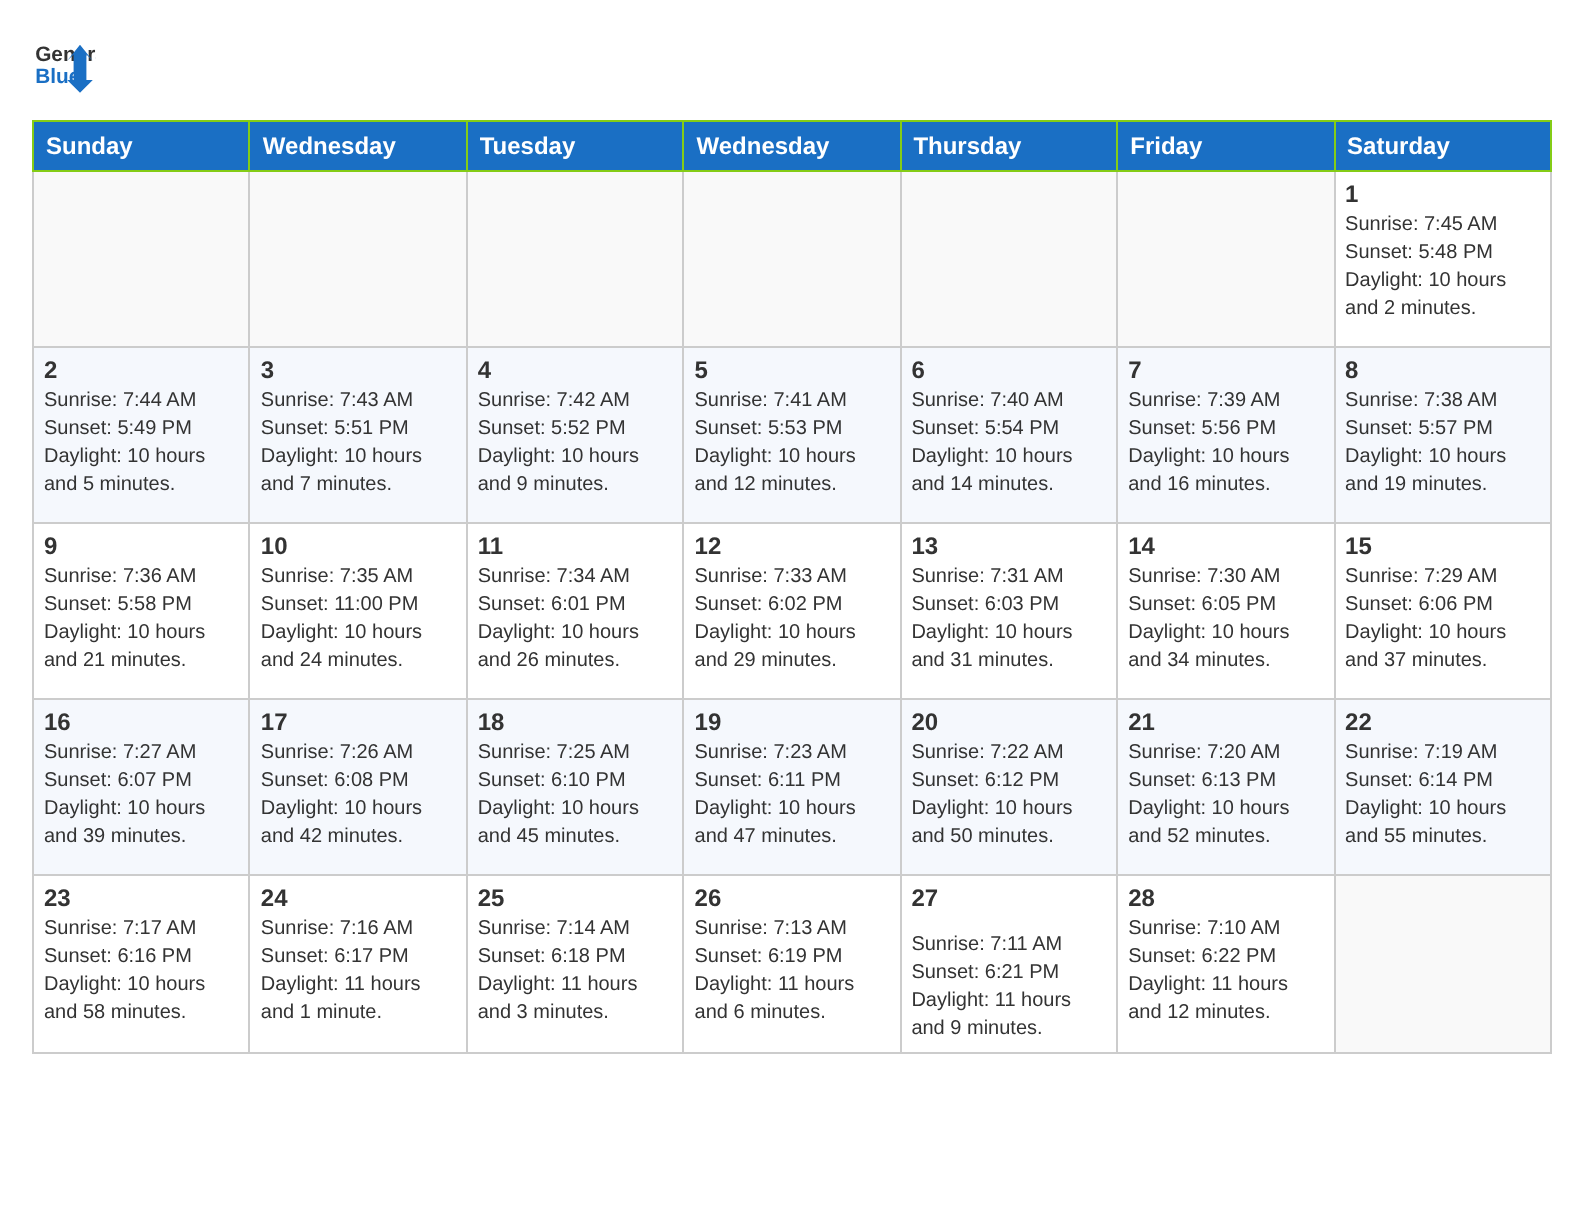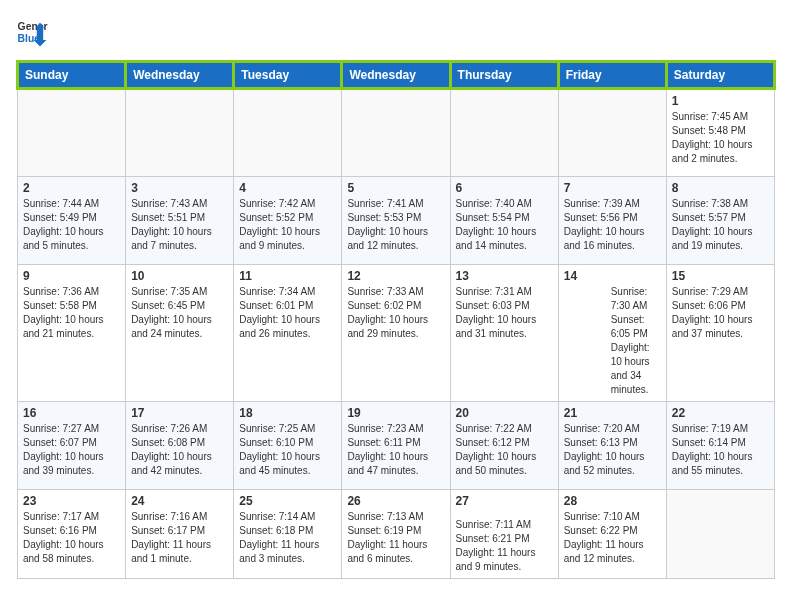--- a/index.html
+++ b/index.html
@@ -42,21 +42,21 @@
       border-collapse: collapse;
       table-layout: fixed;
     }
     .calendar th {
       background-color: #1a6fc4;
       color: #fff;
       text-align: left;
       padding: 5px 6px;
       font-size: 12px;
       font-weight: bold;
-      border: 3px solid #84cc16;
+      border: 1px solid #84cc16;
     }
     .calendar td {
       vertical-align: top;
       border: 1px solid #ccc;
       padding: 4px 5px;
       font-size: 9.5px;
       color: #333;
       height: 88px;
       background: #fff;
     }
@@ -185,21 +185,21 @@
         <td>
           <span class="day-num">9</span>
           <div class="day-info" style="white-space: pre-line;">Sunrise: 7:36 AM
 Sunset: 5:58 PM
 Daylight: 10 hours
 and 21 minutes.</div>
         </td>
         <td>
           <span class="day-num">10</span>
           <div class="day-info" style="white-space: pre-line;">Sunrise: 7:35 AM
-Sunset: 6:45 PM
+Sunset: 11:00 PM
 Daylight: 10 hours
 and 24 minutes.</div>
         </td>
         <td>
           <span class="day-num">11</span>
           <div class="day-info" style="white-space: pre-line;">Sunrise: 7:34 AM
 Sunset: 6:01 PM
 Daylight: 10 hours
 and 26 minutes.</div>
         </td>
@@ -212,21 +212,21 @@
         </td>
         <td>
           <span class="day-num">13</span>
           <div class="day-info" style="white-space: pre-line;">Sunrise: 7:31 AM
 Sunset: 6:03 PM
 Daylight: 10 hours
 and 31 minutes.</div>
         </td>
         <td>
           <span class="day-num">14</span>
-          <div class="day-info" style="white-space: pre-line; margin-left: 47px;">Sunrise: 7:30 AM
+          <div class="day-info" style="white-space: pre-line;">Sunrise: 7:30 AM
 Sunset: 6:05 PM
 Daylight: 10 hours
 and 34 minutes.</div>
         </td>
         <td>
           <span class="day-num">15</span>
           <div class="day-info" style="white-space: pre-line;">Sunrise: 7:29 AM
 Sunset: 6:06 PM
 Daylight: 10 hours
 and 37 minutes.</div>

